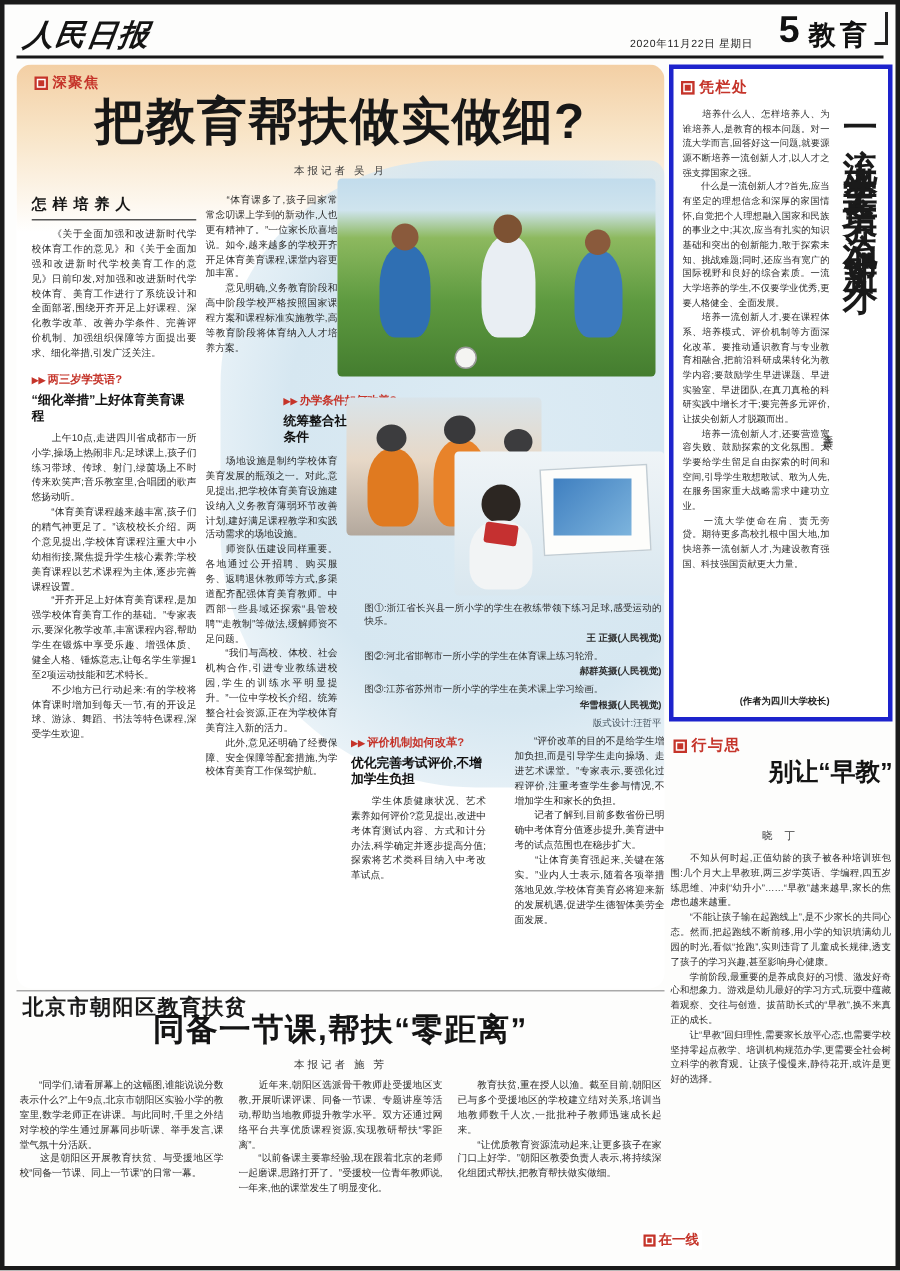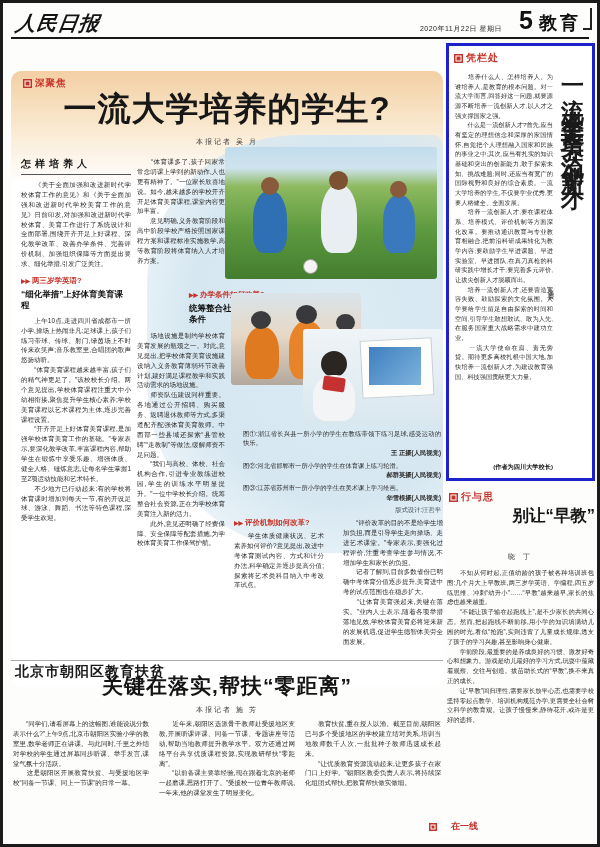--- a/index.html
+++ b/index.html
@@ -5,21 +5,21 @@
   html,body{margin:0;padding:0;background:#dcdcdc;font-family:"Liberation Sans",sans-serif;}
   .sheet{position:relative;width:600px;height:847px;background:#fdfdfc;border:3px solid #1b1b1b;box-sizing:border-box;overflow:hidden;}
   
   .masthead{position:absolute;left:13px;top:7px;font-family:"DejaVu Serif",serif;font-style:italic;font-weight:900;font-size:20px;color:#141414;transform:skewX(-8deg);letter-spacing:1px;}
   .dateline{position:absolute;right:95px;top:21px;font-size:7px;color:#222;letter-spacing:.5px;}
   .pageno{position:absolute;right:64px;top:3px;font-size:25px;font-weight:800;color:#111;}
   .sectionname{position:absolute;right:16px;top:8px;font-size:18px;font-weight:800;letter-spacing:3px;color:#111;}
   .corner-mark{position:absolute;right:5px;top:5px;width:7px;height:20px;border-right:2px solid #222;border-bottom:2px solid #222;}
   .headrule{position:absolute;left:8px;right:8px;top:34px;border-top:2.5px solid #181818;}
   
-  .main{position:absolute;left:8px;top:40px;width:432px;height:616px;border-radius:10px;overflow:hidden;background:#fff;margin-top:28px;}
+  .main{position:absolute;left:8px;top:40px;width:432px;height:616px;border-radius:10px;overflow:hidden;background:#fff;}
   .bg-peach{position:absolute;left:0;top:0;width:100%;height:112px;background:linear-gradient(180deg,#f3cfa4 0%,#f8e4c6 40%,rgba(255,255,255,0) 100%);}
   .bg-blue{position:absolute;left:136px;top:64px;width:296px;height:418px;background:radial-gradient(ellipse at 65% 45%,#dcebf4 0%,#d6e7f1 55%,rgba(248,251,253,0) 100%);border-radius:150px 10px 10px 170px;}
   .kicker{position:absolute;left:12px;top:6px;display:flex;align-items:center;gap:3px;color:#c5342a;font-weight:800;font-size:9.5px;letter-spacing:1px;}
   .sq-ic{display:inline-block;width:9px;height:9px;background:#c5342a;box-shadow:inset 0 0 0 1.5px #c5342a,inset 0 0 0 2.5px #fff;}
   .main-title{position:absolute;left:16px;top:16px;width:400px;text-align:center;font-size:33px;font-weight:800;color:#171717;letter-spacing:1px;white-space:nowrap;}
   .main-byline{position:absolute;left:16px;top:66px;width:400px;text-align:center;font-size:7px;color:#3a3a3a;letter-spacing:2px;}
   .coltext,.b-col,.bb-body,.cm-body,.corebox .ct{font-size:6.5px;line-height:1.52;text-align:justify;color:#2b2b2b;white-space:pre-wrap;overflow:hidden;}
   #col1{position:absolute;left:10px;top:86px;width:110px;height:522px;overflow:hidden;}
   .corebox .cl{font-size:10px;font-weight:800;letter-spacing:4px;color:#161616;}
   .corebox .underline{border-top:1px solid #555;margin:3px 0 5px;width:100%;}
@@ -43,21 +43,21 @@
   .credit{font-size:6.3px;font-weight:700;text-align:right;color:#2b2b2b;margin-bottom:3px;}
   .design{font-size:6.3px;text-align:right;color:#44525e;margin-top:2px;}
   
   .bottomrule{position:absolute;left:8px;top:657px;width:432px;border-top:1px solid #a9a9a9;}
   .bottom{position:absolute;left:8px;top:660px;width:432px;height:181px;}
   .b-kicker{position:absolute;left:4px;top:0;font-size:14px;font-weight:800;color:#1a1a1a;letter-spacing:1px;}
   .b-title{position:absolute;left:0;top:9px;width:100%;text-align:center;font-size:21px;font-weight:800;color:#141414;letter-spacing:1px;}
   .b-byline{position:absolute;left:0;top:42px;width:100%;text-align:center;font-size:7px;color:#3a3a3a;letter-spacing:2px;}
   .b-cols{position:absolute;left:2px;top:56px;width:428px;height:123px;display:flex;gap:10px;}
   .b-col{flex:1;}
-  .inline-label{position:absolute;left:424px;top:817px;display:flex;align-items:center;gap:14px;color:#c5342a;font-weight:800;font-size:9px;z-index:6;background:#fff;padding:0 2px;}
+  .inline-label{position:absolute;left:424px;top:817px;display:flex;align-items:center;gap:2px;color:#c5342a;font-weight:800;font-size:9px;z-index:6;background:#fff;padding:0 2px;}
   .inline-label .sq-ic{width:8px;height:8px;}
   
   .bluebox{position:absolute;left:443px;top:40px;width:149px;height:438px;border:3px solid #1d23cc;box-sizing:border-box;background:#fff;}
   .bb-label{position:absolute;left:5px;top:5px;display:flex;align-items:center;gap:3px;color:#c5342a;font-weight:800;font-size:10px;letter-spacing:1px;justify-content:space-between;}
   .bb-body{position:absolute;left:6px;top:26px;width:98px;bottom:22px;font-size:6.2px;line-height:1.56;}
   .bb-footer{position:absolute;left:6px;bottom:6px;width:98px;text-align:right;font-size:6.2px;font-weight:700;color:#222;}
   .bb-vtitle{position:absolute;right:3px;top:26px;height:394px;writing-mode:vertical-rl;font-family:"DejaVu Serif",serif;font-size:23px;font-weight:800;letter-spacing:8px;color:#1a1a1a;}
   .bb-vauthor{position:absolute;right:37px;top:238px;writing-mode:vertical-rl;font-size:6.5px;color:#333;letter-spacing:2px;}
   .commentary{position:absolute;left:443px;top:487px;width:149px;height:356px;}
   .cm-label{position:absolute;left:3px;top:0;display:flex;align-items:center;gap:3px;color:#c5342a;font-weight:800;font-size:10px;letter-spacing:1px;}
@@ -78,21 +78,21 @@
   <div class="headrule"></div>
 
   <div class="main">
     <div class="bg-peach"></div>
     <div class="bg-blue"></div>
 
     <div class="kicker">
       <span class="sq-ic"></span>
       <span>深聚焦</span>
     </div>
-    <div class="main-title">一流大学培养的学生?</div>
+    <div class="main-title">把教育帮扶做实做细?</div>
     <div class="main-byline">本报记者 吴 月</div>
 
     <div id="col1">
       <div class="corebox">
         <div class="cl">怎样培养人</div>
         <div class="underline"></div>
         <div class="ct">　　《关于全面加强和改进新时代学校体育工作的意见》和《关于全面加强和改进新时代学校美育工作的意见》日前印发,对加强和改进新时代学校体育、美育工作进行了系统设计和全面部署,围绕开齐开足上好课程、深化教学改革、改善办学条件、完善评价机制、加强组织保障等方面提出要求、细化举措,引发广泛关注。</div>
       </div>
       <div class="secq">两三岁学英语?</div>
       <div class="secsub">“细化举措”上好体育美育课程</div>
@@ -145,31 +145,32 @@
       <div class="credit">王 正摄(人民视觉)</div>
       <div class="cap">图②:河北省邯郸市一所小学的学生在体育课上练习轮滑。</div>
       <div class="credit">郝群英摄(人民视觉)</div>
       <div class="cap">图③:江苏省苏州市一所小学的学生在美术课上学习绘画。</div>
       <div class="credit">华雪根摄(人民视觉)</div>
       <div class="design">版式设计:汪哲平</div>
     </div>
 
     <div id="sec3wrap">
       <div class="secq" style="margin-top:0;">评价机制如何改革?</div>
+      <div class="secsub">优化完善考试评价,不增加学生负担</div>
       <div class="coltext">　　学生体质健康状况、艺术素养如何评价?意见提出,改进中考体育测试内容、方式和计分办法,科学确定并逐步提高分值;探索将艺术类科目纳入中考改革试点。</div>
     </div>
     <div id="col4" class="coltext">　　“评价改革的目的不是给学生增加负担,而是引导学生走向操场、走进艺术课堂。”专家表示,要强化过程评价,注重考查学生参与情况,不增加学生和家长的负担。
 　　记者了解到,目前多数省份已明确中考体育分值逐步提升,美育进中考的试点范围也在稳步扩大。
 　　“让体育美育强起来,关键在落实。”业内人士表示,随着各项举措落地见效,学校体育美育必将迎来新的发展机遇,促进学生德智体美劳全面发展。</div>
   </div>
 
   <div class="bottomrule"></div>
   <div class="bottom">
     <div class="b-kicker">北京市朝阳区教育扶贫</div>
-    <div class="b-title">关键在落实,帮扶“零距离”</div>
+    <div class="b-title">同备一节课,帮扶“零距离”</div>
     <div class="b-byline">本报记者 施 芳</div>
     <div class="b-cols">
       <div class="b-col">　　“同学们,请看屏幕上的这幅图,谁能说说分数表示什么?”上午9点,北京市朝阳区实验小学的教室里,数学老师正在讲课。与此同时,千里之外结对学校的学生通过屏幕同步听课、举手发言,课堂气氛十分活跃。
 　　这是朝阳区开展教育扶贫、与受援地区学校“同备一节课、同上一节课”的日常一幕。</div>
       <div class="b-col">　　近年来,朝阳区选派骨干教师赴受援地区支教,开展听课评课、同备一节课、专题讲座等活动,帮助当地教师提升教学水平。双方还通过网络平台共享优质课程资源,实现教研帮扶“零距离”。
 　　“以前备课主要靠经验,现在跟着北京的老师一起磨课,思路打开了。”受援校一位青年教师说,一年来,他的课堂发生了明显变化。</div>
       <div class="b-col">　　教育扶贫,重在授人以渔。截至目前,朝阳区已与多个受援地区的学校建立结对关系,培训当地教师数千人次,一批批种子教师迅速成长起来。
 　　“让优质教育资源流动起来,让更多孩子在家门口上好学。”朝阳区教委负责人表示,将持续深化组团式帮扶,把教育帮扶做实做细。</div>
     </div>
   </div>

